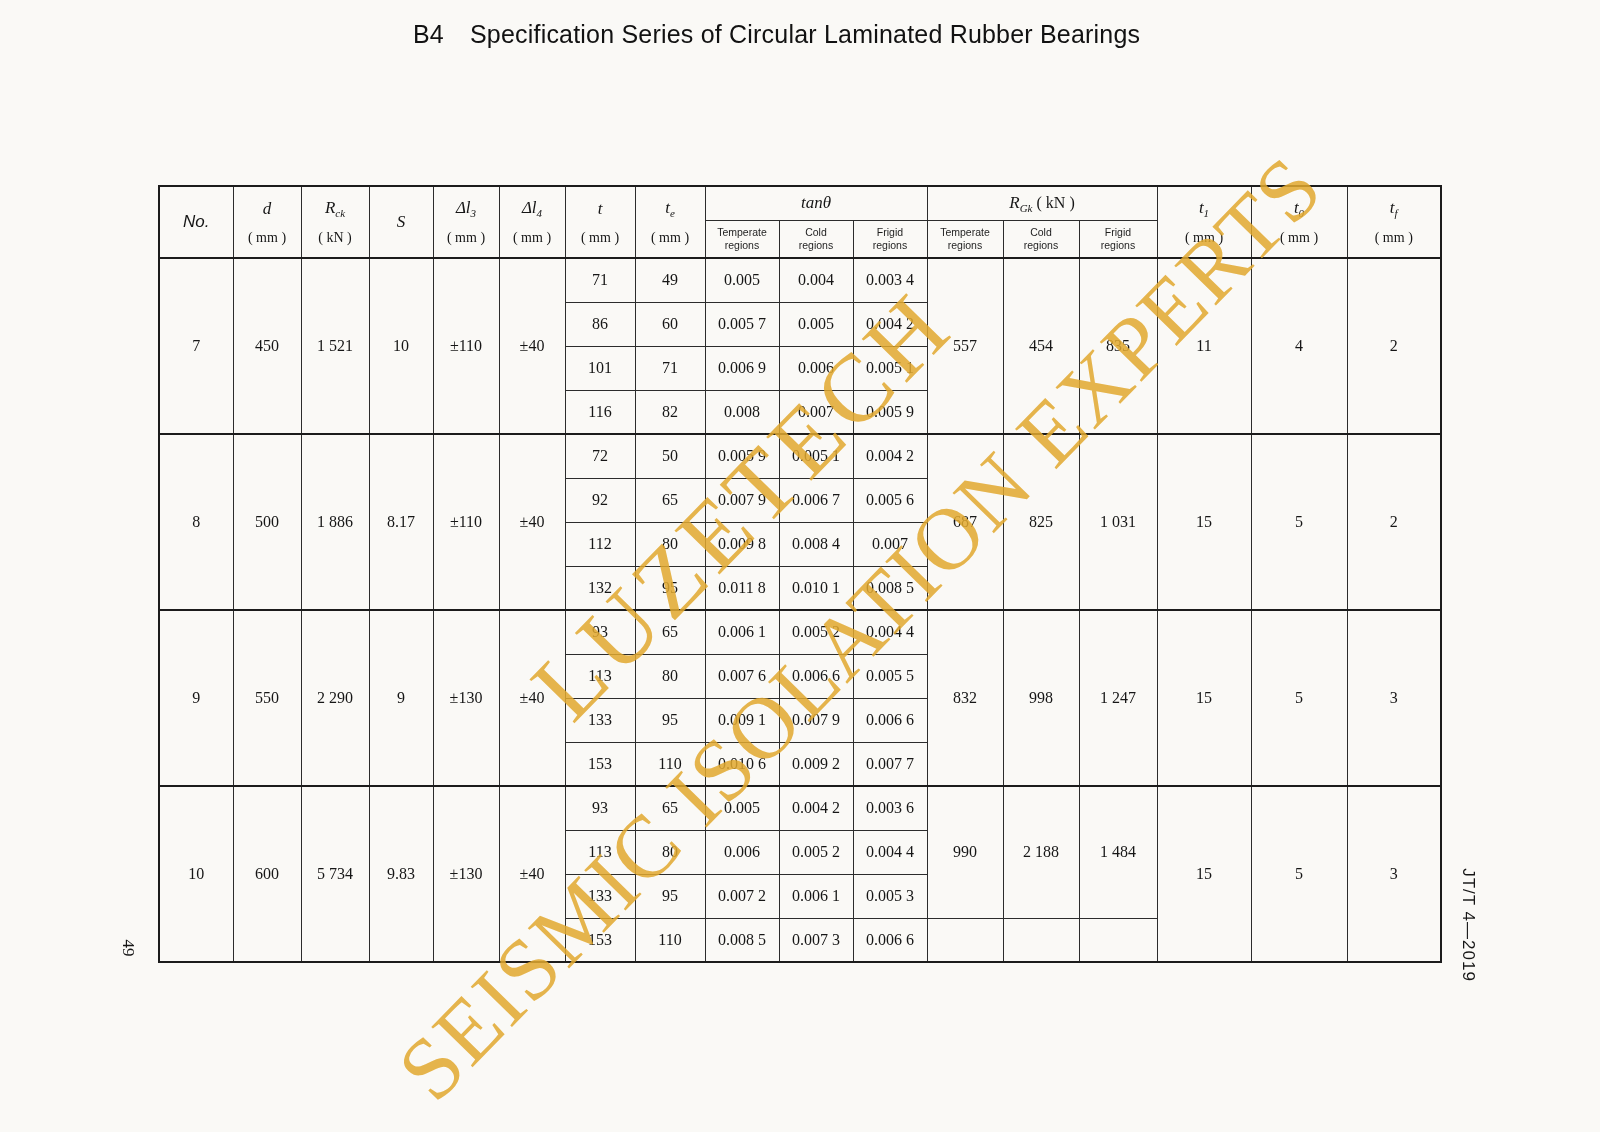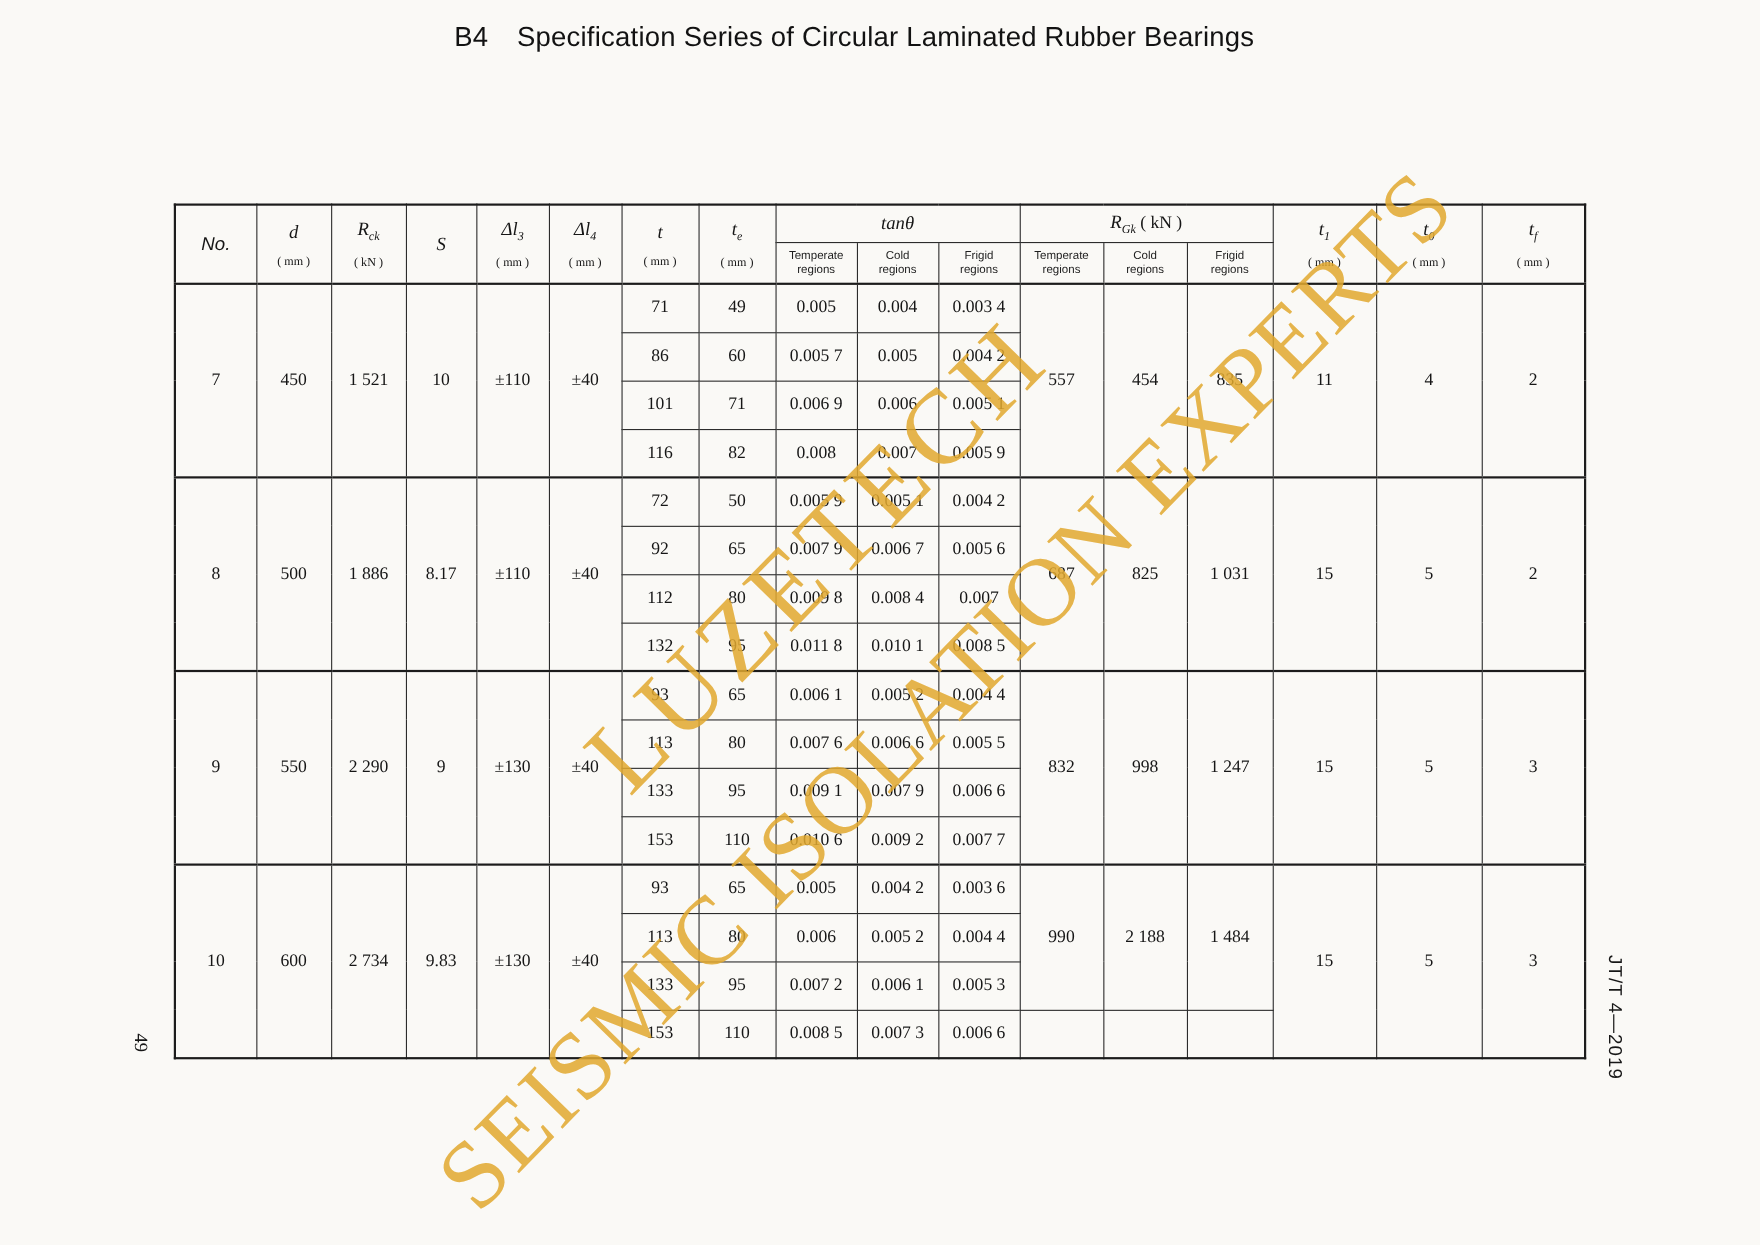--- a/index.html
+++ b/index.html
@@ -24,21 +24,21 @@
     padding:0; white-space:nowrap; font-weight:normal;
   }
   .spec thead { border-bottom:2px solid #1c1c1c; }
   .spec thead tr.h1 { height:34px; }
   .spec thead tr.h2 { height:38px; }
   .spec tbody tr { height:44px; }
   .spec tbody.grp > tr:first-child > td { border-top:2px solid #1c1c1c; }
 
   .sym { font-style:italic; font-size:17px; }
   .sym sub { font-style:italic; font-size:11px; }
-  .unit { display:block; font-style:normal; font-size:11px; margin-top:11px; }
+  .unit { display:block; font-style:normal; font-size:14px; margin-top:11px; }
   .unit-inline { font-style:normal; font-size:16px; margin-left:4px; }
   .hno { font-family:"Liberation Sans", sans-serif; font-size:17px;font-style:italic; }
   .region { font-family:"Liberation Sans", sans-serif; font-size:10.5px;
     line-height:1.2; color:#1e1e1e;margin-left:32px; }
   .region span { display:block; }
   .spec td { font-size:16px; }
 
   
   .wm { position:absolute; font-family:"Liberation Serif", serif;
     white-space:nowrap; pointer-events:none; z-index:6; opacity:0.85;
@@ -253,21 +253,21 @@
         <td>0.010 6</td>
         <td>0.009 2</td>
         <td>0.007 7</td>
       </tr>
     </tbody>
 
     <tbody class="grp">
       <tr>
         <td rowspan="4">10</td>
         <td rowspan="4">600</td>
-        <td rowspan="4">2 734</td>
+        <td rowspan="4">5 734</td>
         <td rowspan="4">9.83</td>
         <td rowspan="4">±130</td>
         <td rowspan="4">±40</td>
         <td>93</td>
         <td>65</td>
         <td>0.005</td>
         <td>0.004 2</td>
         <td>0.003 6</td>
         <td rowspan="3">990</td>
         <td rowspan="3">2 188</td>

